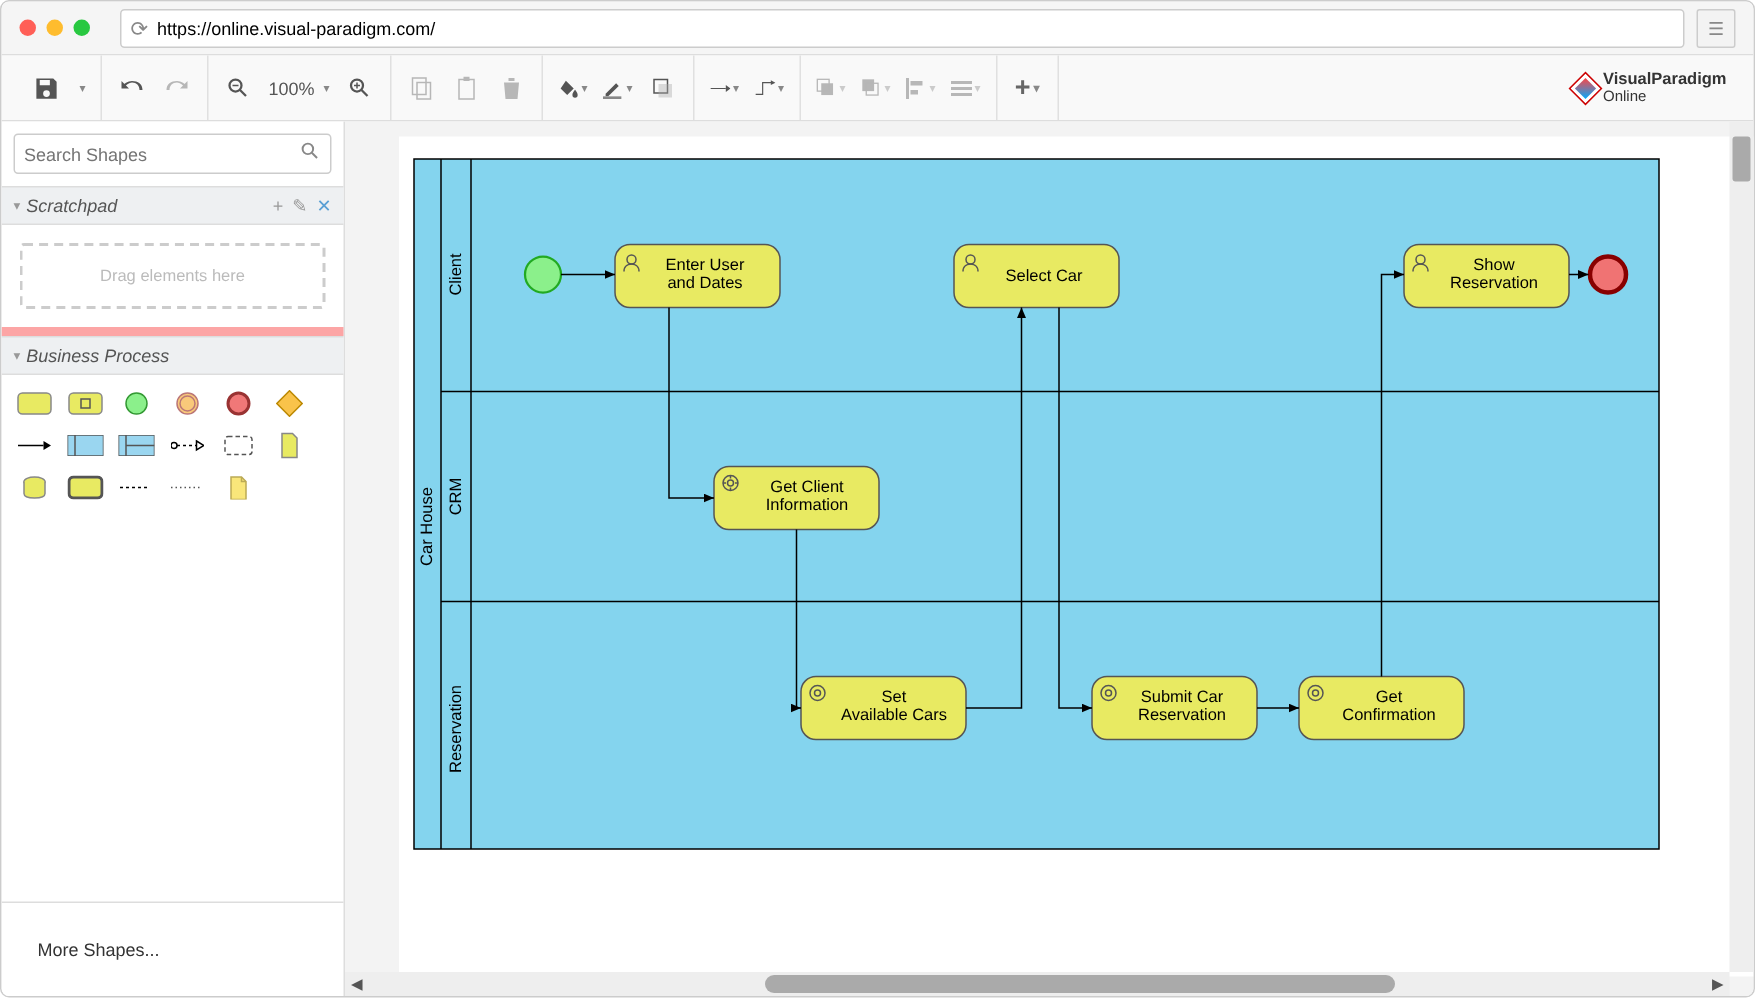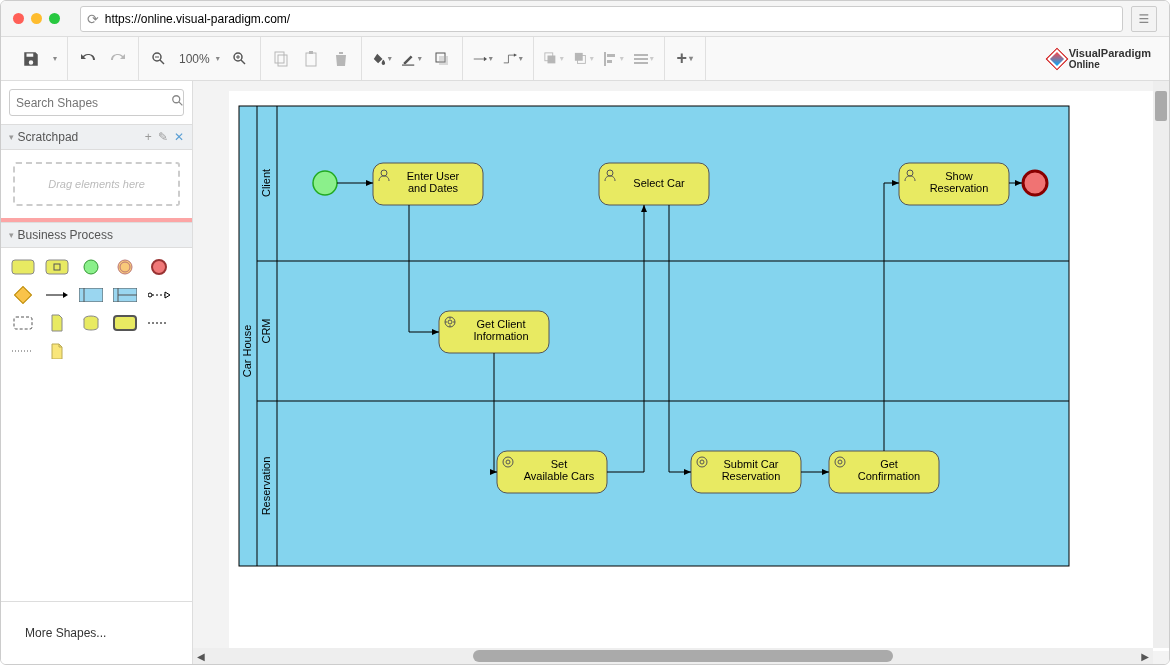--- a/index.html
+++ b/index.html
@@ -18,29 +18,29 @@
 .tb-group { display: flex; align-items: center; height: 100%; padding: 0 10px; border-right: 1px solid #e0e0e0; gap: 10px; }
 .tb-group:last-child { border-right: none; }
 .tb-btn { width: 20px; height: 20px; display: flex; align-items: center; justify-content: center; color: #666; cursor: pointer; }
 .tb-btn.disabled { opacity: 0.4; }
 .zoom { display: flex; align-items: center; gap: 4px; color: #555; }
 .dropdown-arrow { font-size: 8px; color: #888; margin-left: 2px; }
 .logo { margin-left: auto; display: flex; align-items: center; gap: 4px; font-size: 11px; color: #333; font-weight: bold; padding-right: 8px; }
 .logo-diamond { width: 16px; height: 16px; background: #fff; border: 1px solid #c00; transform: rotate(45deg); position: relative; }
 .logo-diamond::after { content:''; position:absolute; inset:2px; background: linear-gradient(135deg,#f44,#0af); }
 .workspace { display: flex; height: calc(100% - 80px); }
-.sidebar { width: 192px; background: #fff; border-right: 1px solid #ddd; display: flex; flex-direction: column; }
+.sidebar { width: 229px; background: #fff; border-right: 1px solid #ddd; display: flex; flex-direction: column; }
 .search { padding: 8px; }
 .search-box { display: flex; align-items: center; border: 1px solid #ccc; border-radius: 3px; padding: 4px 6px; }
 .search-box input { border: none; outline: none; flex: 1; font-size: 12px; }
 .section-header { background: #eef0f2; border-top: 1px solid #ddd; border-bottom: 1px solid #ddd; padding: 5px 8px; display: flex; align-items: center; font-size: 12px; color: #555; }
-.section-header .title { flex: 1; }
+.section-header .title { flex: 1; font-style: italic; }
 .section-header .actions { display: flex; gap: 6px; color: #999; }
 .section-header .disclosure { color: #999; margin-right: 4px; font-size: 9px; }
-.scratchpad { padding: 12px; border-bottom: 4px solid #fca5a5; font-style: italic; }
+.scratchpad { padding: 12px; border-bottom: 6px solid #fca5a5; }
 .drop-area { border: 2px dashed #ccc; color: #bbb; text-align: center; padding: 14px 6px; border-radius: 3px; font-size: 11px; }
 .shapes { padding: 10px; display: flex; flex-wrap: wrap; gap: 10px; }
 .shape { width: 24px; height: 18px; display: flex; align-items: center; justify-content: center; }
 .more-shapes { margin-top: auto; padding: 24px; border-top: 1px solid #ddd; color: #333; cursor: pointer; }
 .canvas-area { flex: 1; position: relative; background: #f3f3f3; }
 .canvas-wrap { position: absolute; inset: 0; overflow: hidden; }
 .canvas-inner { position: absolute; left: 36px; top: 10px; width: 1080px; height: 560px; background: #fff; }
 .vscroll { position: absolute; right: 0; top: 0; width: 16px; height: calc(100% - 16px); background: #eee; }
 .vscroll .thumb { position: absolute; left: 2px; width: 12px; top: 10px; height: 30px; background: #aaa; border-radius: 2px; }
 .hscroll { position: absolute; left: 0; bottom: 0; height: 16px; width: calc(100% - 16px); background: #eee; display: flex; align-items: center; }
@@ -200,21 +200,21 @@
       <span class="dropdown-arrow">▾</span>
     </div>
   </div>
   <div class="tb-group">
     <div class="tb-btn" style="font-size:18px;font-weight:bold;">+<span class="dropdown-arrow">▾</span></div>
   </div>
   <div class="logo">
     <div class="logo-diamond"></div>
     <div>
       <div>VisualParadigm</div>
-      <div style="font-weight:bold;font-size:10px">Online</div>
+      <div style="font-weight:normal;font-size:10px">Online</div>
     </div>
   </div>
 </div>
 
 <div class="workspace">
 
   <div class="sidebar">
     <div class="search">
       <div class="search-box">
         <input type="text" placeholder="Search Shapes" style="">

